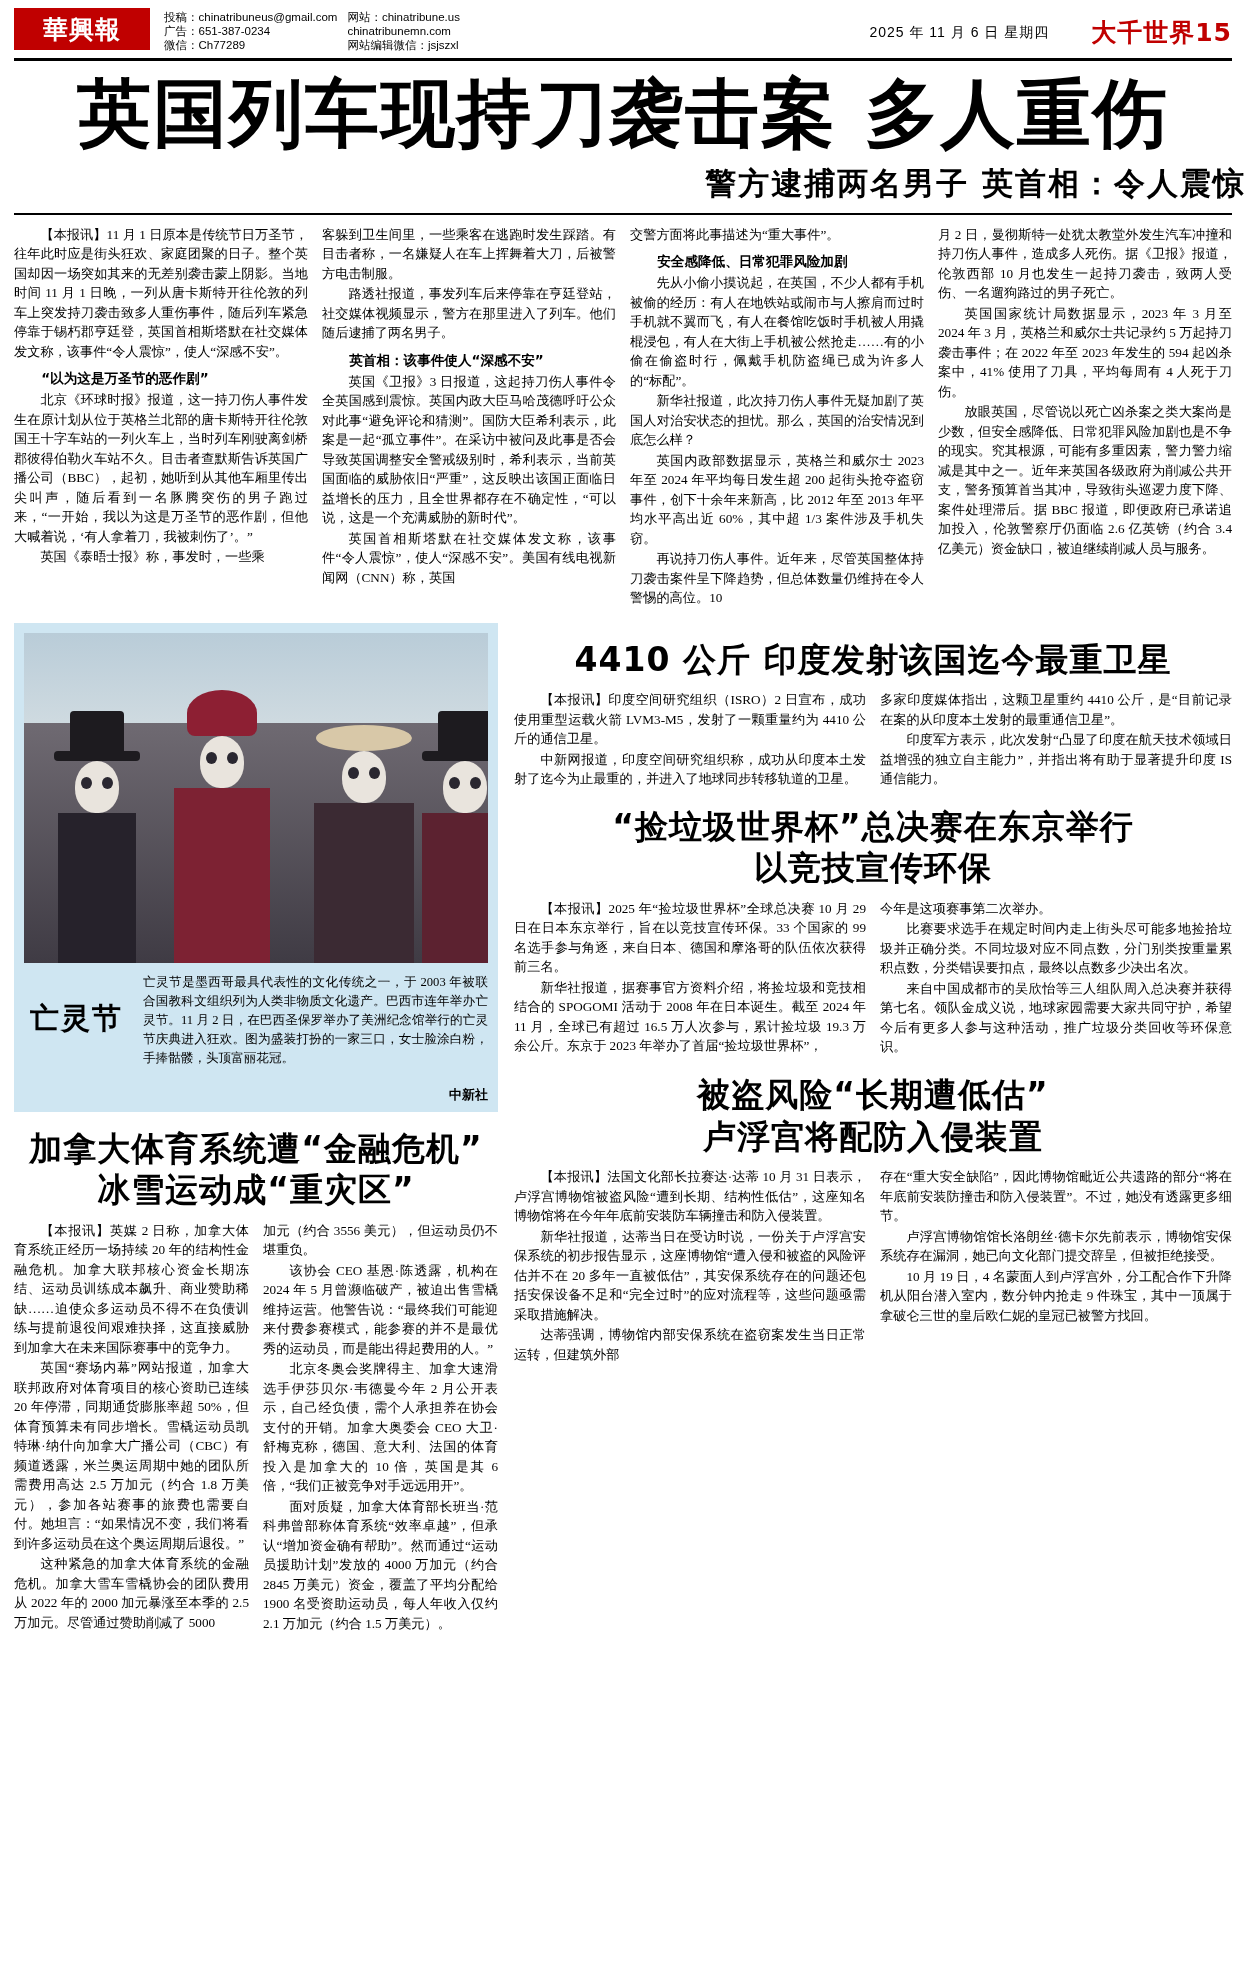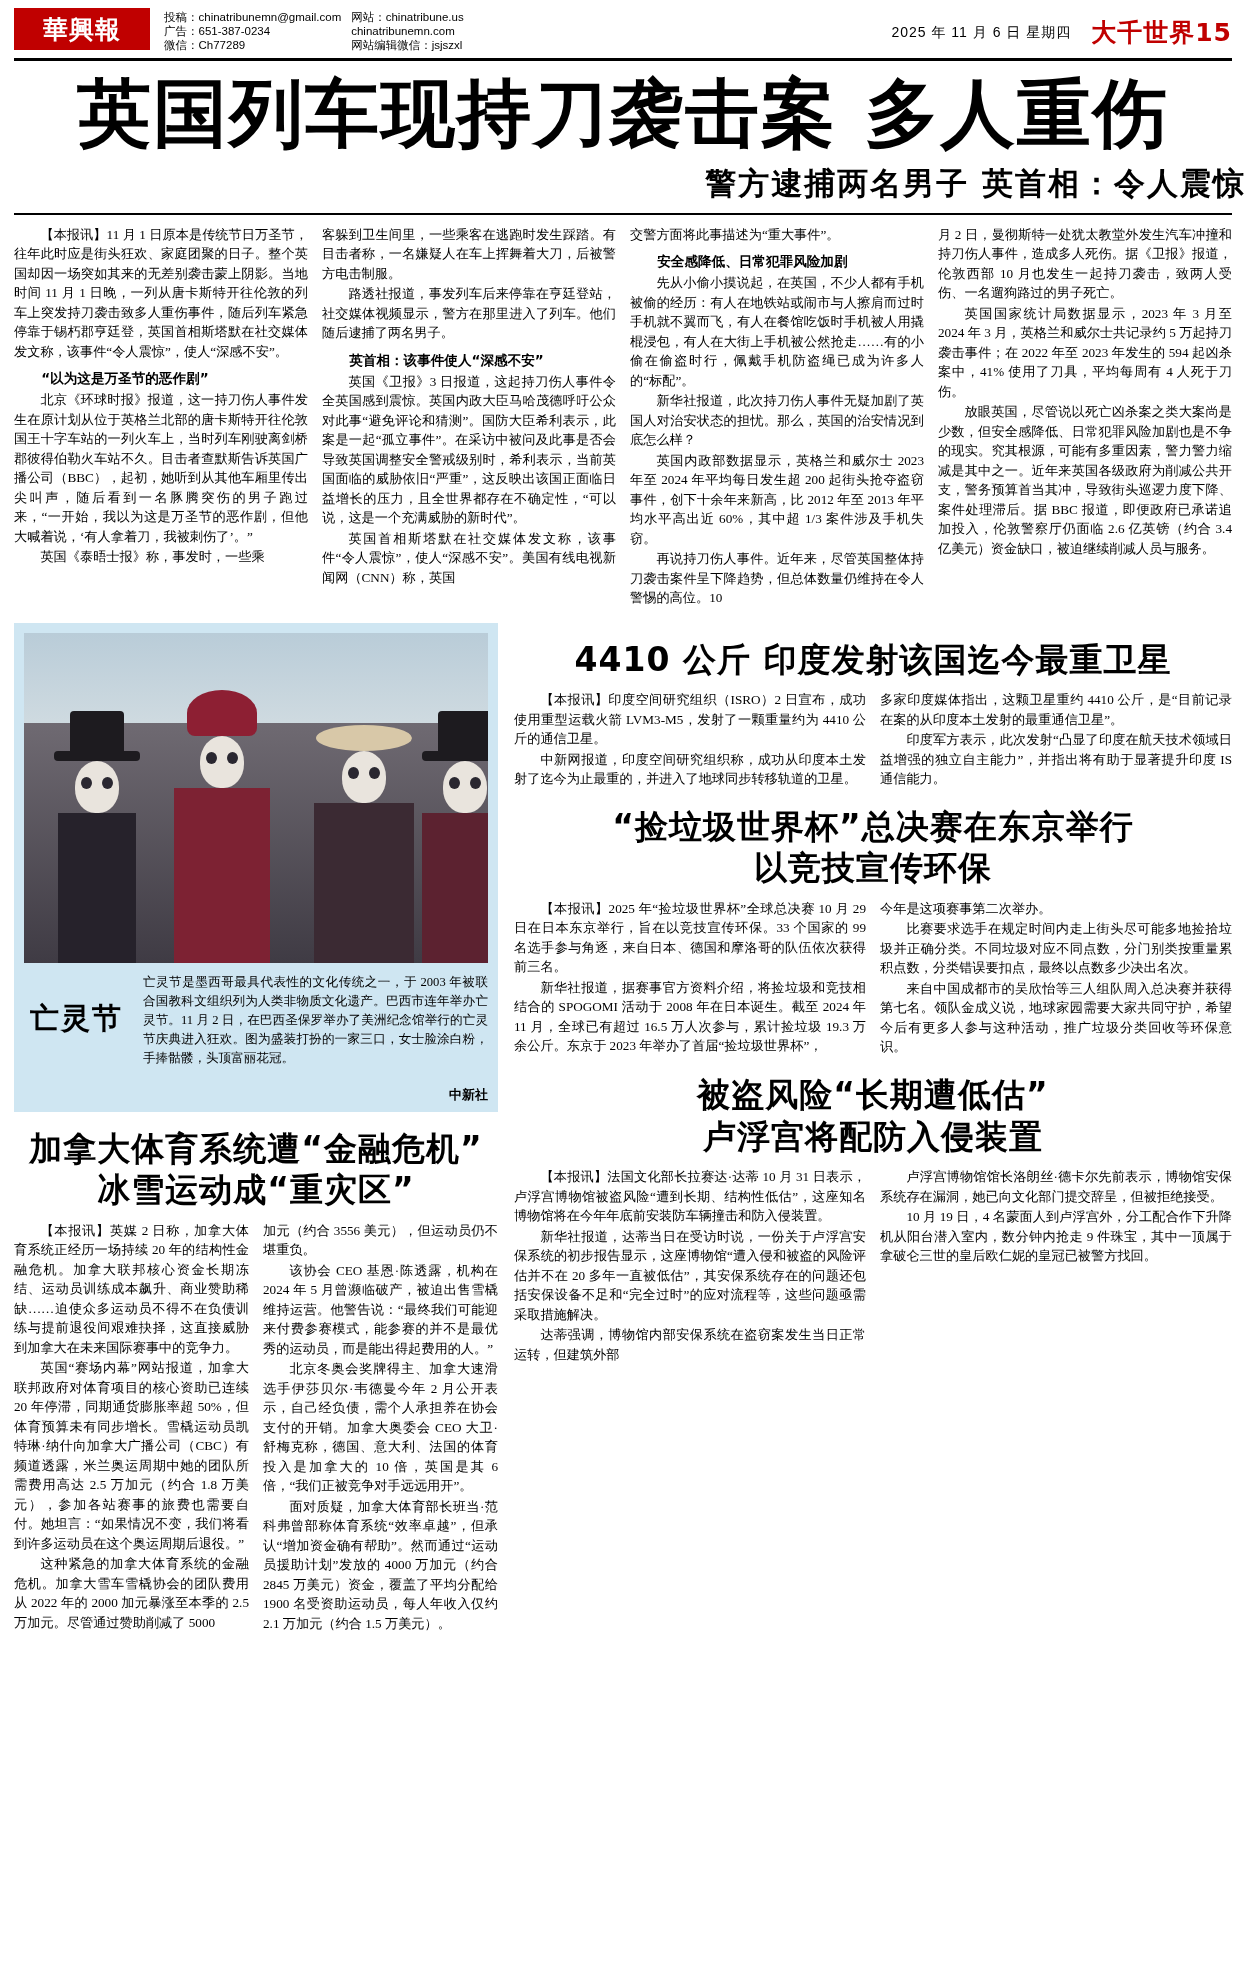--- a/index.html
+++ b/index.html
@@ -6,21 +6,21 @@
   body{width:1246px;font-family:"Liberation Serif", serif;color:#000;}
   .page{width:1246px;min-height:1978px;position:relative;padding:0 0 0 0;box-sizing:border-box;}
 
   
   .masthead{display:flex;align-items:flex-start;padding:8px 14px 0 14px;gap:14px;}
   .logo-box{width:136px;height:42px;background:#c00000;color:#fff;display:flex;align-items:center;justify-content:center;
             font-family:"DejaVu Sans", sans-serif;font-weight:bold;font-size:25px;letter-spacing:1px;flex:0 0 auto;}
   .contact{font-size:11.5px;line-height:14px;display:flex;gap:10px;padding-top:2px;font-family:"Liberation Sans", sans-serif;}
   .contact .col1{white-space:nowrap;}
   .contact .col2{white-space:nowrap;}
-  .mast-right{margin-left:auto;display:flex;align-items:center;gap:20px;padding-top:8px;}
+  .mast-right{margin-left:auto;display:flex;align-items:center;gap:42px;padding-top:8px;}
   .mast-date{font-size:14px;font-family:"Liberation Sans", sans-serif;letter-spacing:1px;}
   .mast-section{color:#c00000;font-weight:bold;font-size:25px;font-family:"DejaVu Sans", sans-serif;letter-spacing:1px;}
   .rule-thick{height:3px;background:#000;margin:6px 14px 0 14px;}
 
   
   .headline{font-family:"DejaVu Sans", sans-serif;font-weight:bold;font-size:74px;line-height:1.05;
             text-align:center;letter-spacing:2px;margin:14px 14px 4px 14px;}
   .subhead{font-family:"DejaVu Sans", sans-serif;font-weight:bold;font-size:31px;text-align:right;margin:10px 0 8px 0;letter-spacing:2px;}
   .rule-under{height:2px;background:#000;margin:6px 14px 10px 14px;}
 
@@ -69,21 +69,21 @@
 </style>
 </head>
 <body>
 
 <div class="page">
 
   <div class="masthead">
     <div class="logo-box">華興報</div>
     <div class="contact">
       <div class="col1">
-        <div>投稿：chinatribunemn@gmail.com</div>
+        <div>投稿：chinatribuneus@gmail.com</div>
         <div>广告：651-387-0234</div>
         <div>微信：Ch77289</div>
       </div>
       <div class="col2">
         <div>网站：chinatribune.us</div>
         <div>chinatribunemn.com</div>
         <div>网站编辑微信：jsjszxl</div>
       </div>
     </div>
     <div class="mast-right">
@@ -212,20 +212,21 @@
 
       <div class="sec-head" style="white-space:pre-line;"><span>被盗风险“长期遭低估”
 卢浮宫将配防入侵装置</span></div>
       <div class="two-col">
         <div class="col">
           <p>【本报讯】法国文化部长拉赛达·达蒂 10 月 31 日表示，卢浮宫博物馆被盗风险“遭到长期、结构性低估”，这座知名博物馆将在今年年底前安装防车辆撞击和防入侵装置。</p>
           <p>新华社报道，达蒂当日在受访时说，一份关于卢浮宫安保系统的初步报告显示，这座博物馆“遭入侵和被盗的风险评估并不在 20 多年一直被低估”，其安保系统存在的问题还包括安保设备不足和“完全过时”的应对流程等，这些问题亟需采取措施解决。</p>
           <p>达蒂强调，博物馆内部安保系统在盗窃案发生当日正常运转，但建筑外部</p>
         </div>
         <div class="col">
+          <p class="noind">存在“重大安全缺陷”，因此博物馆毗近公共遗路的部分“将在年底前安装防撞击和防入侵装置”。不过，她没有透露更多细节。</p>
           <p>卢浮宫博物馆馆长洛朗丝·德卡尔先前表示，博物馆安保系统存在漏洞，她已向文化部门提交辞呈，但被拒绝接受。</p>
           <p>10 月 19 日，4 名蒙面人到卢浮宫外，分工配合作下升降机从阳台潜入室内，数分钟内抢走 9 件珠宝，其中一顶属于拿破仑三世的皇后欧仁妮的皇冠已被警方找回。</p>
         </div>
       </div>
 
     </div>
   </div>
 </div>
 
 </body></html>

